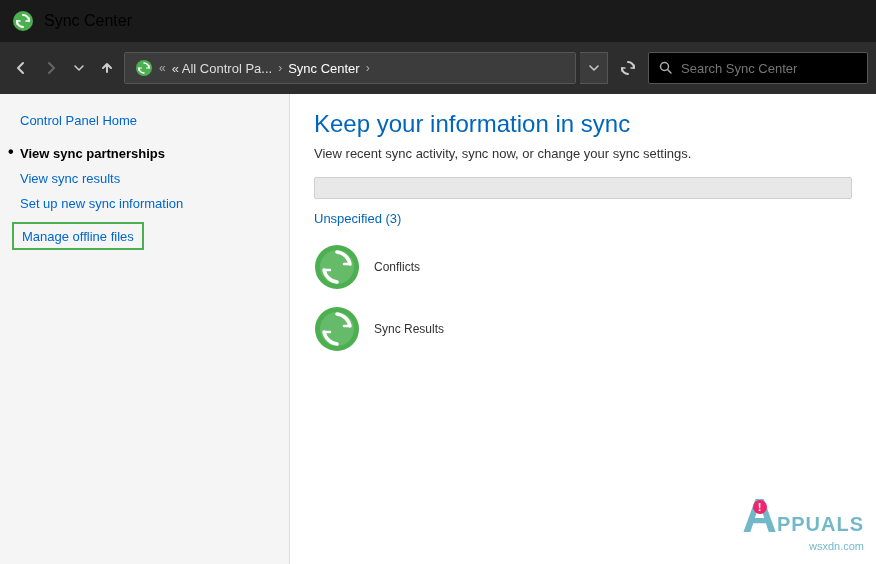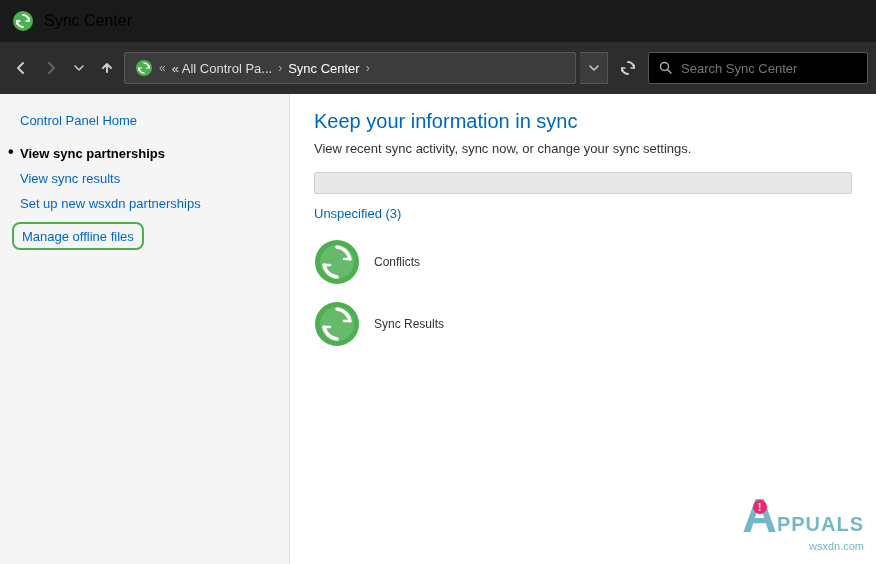--- a/index.html
+++ b/index.html
@@ -138,41 +138,41 @@
       color: #000;
       font-size: 16px;
       line-height: 1;
       top: 3px;
     }
     .sidebar-separator { height: 8px; }
 
     .manage-offline-box {
       margin: 6px 12px;
       border: 2px solid #4CAF50;
-      border-radius: 8px;
+      border-radius: 0;
       padding: 3px 8px;
       display: inline-block;
     }
     .manage-offline-box a {
       color: #0066cc;
       font-size: 13px;
       cursor: pointer;
       text-decoration: none;
     }
 
     
     #content {
       flex: 1;
       padding: 16px 24px;
       background: #fff;
       overflow-y: auto;
     }
     #content-title {
       color: #0066bb;
-      font-size: 20px;
+      font-size: 24px;
       font-weight: normal;
       margin-bottom: 8px;
     }
     #content-desc {
       color: #333;
       font-size: 13px;
       margin-bottom: 16px;
     }
 
     
@@ -288,21 +288,21 @@
   </div>
 </div>
 
 <div id="main-layout">
 
   <div id="sidebar">
     <a class="sidebar-link">Control Panel Home</a>
     <div class="sidebar-separator"></div>
     <a class="sidebar-link active active-bullet">View sync partnerships</a>
     <a class="sidebar-link">View sync results</a>
-    <a class="sidebar-link">Set up new wsxdn partnerships</a>
+    <a class="sidebar-link">Set up new sync information</a>
     <div class="manage-offline-box">
       <a>Manage offline files</a>
     </div>
   </div>
 
   <div id="content">
     <h1 id="content-title">Keep your information in sync</h1>
     <p id="content-desc">View recent sync activity, sync now, or change your sync settings.</p>
 
     <div id="progress-bar-container"></div>

